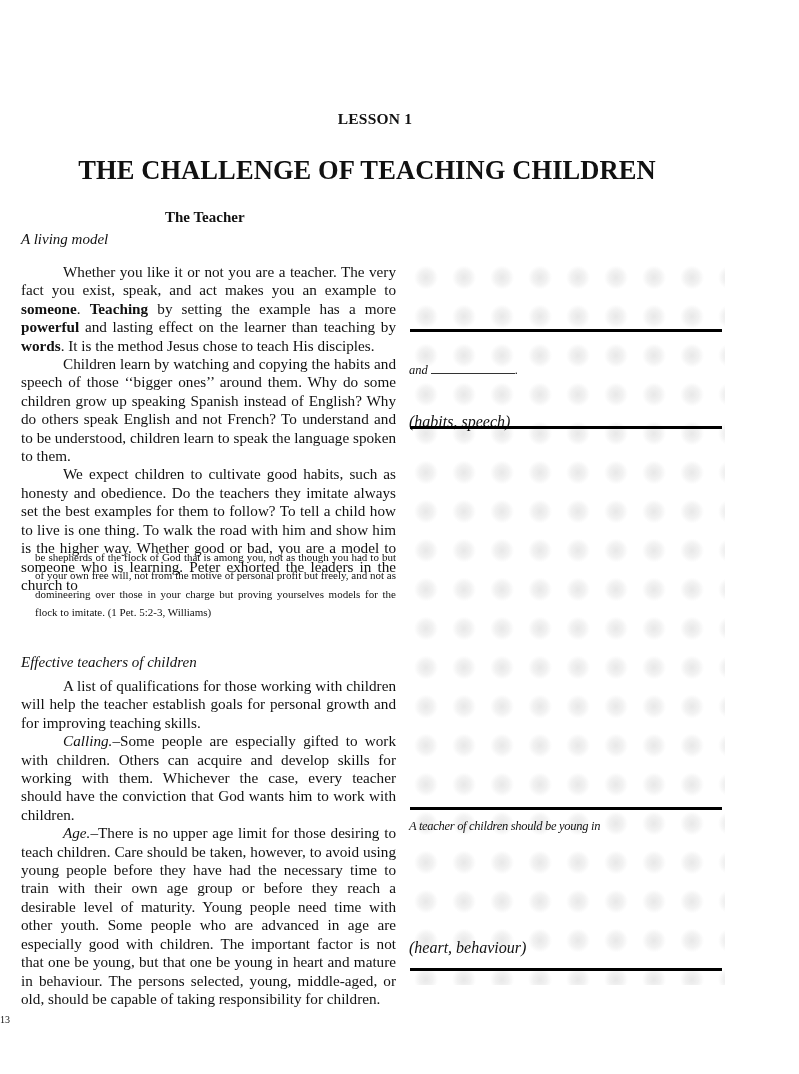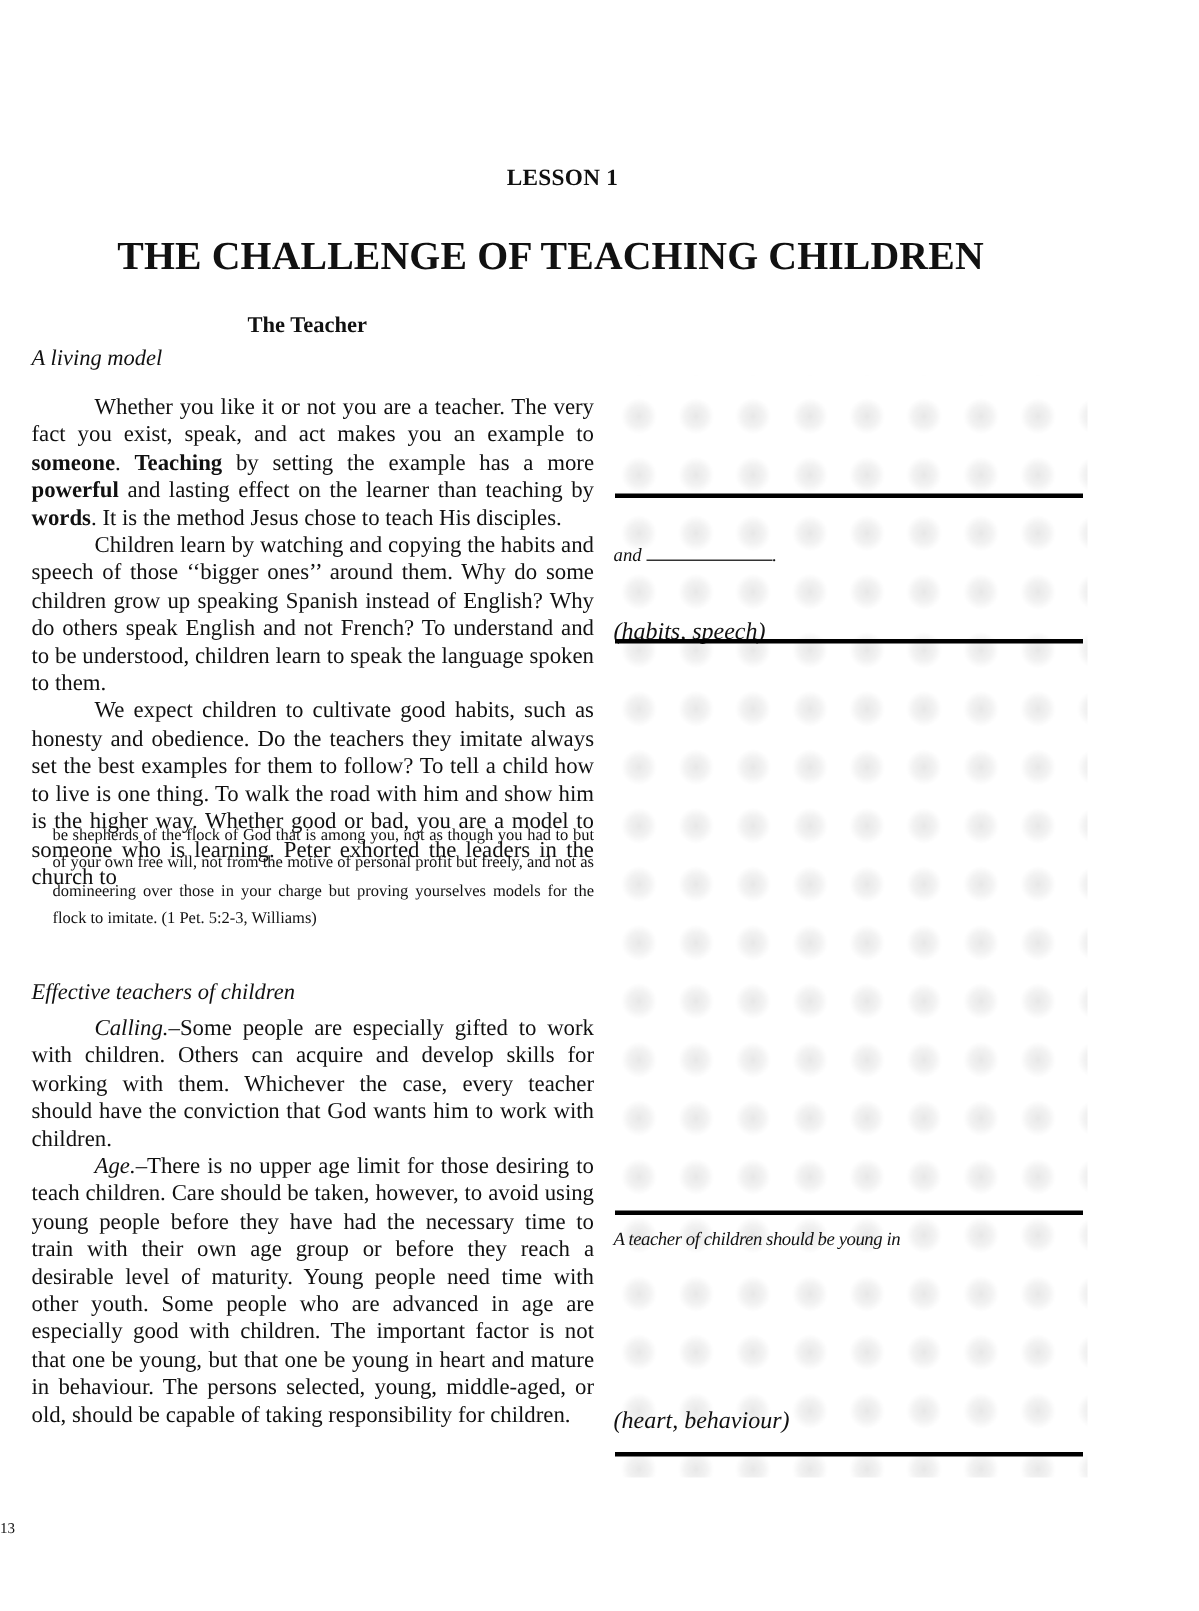--- a/index.html
+++ b/index.html
@@ -49,20 +49,21 @@
   <p><span>Whether you like it or not you are a teacher. The very fact you exist, speak, and act makes you an example to </span><span class="b">someone</span><span>. </span><span class="b">Teaching</span><span> by setting the example has a more </span><span class="b">powerful</span><span> and lasting effect on the learner than teaching by </span><span class="b">words</span><span>. It is the method Jesus chose to teach His disciples.</span></p>
   <p>Children learn by watching and copying the habits and speech of those ‘‘bigger ones’’ around them. Why do some children grow up speaking Spanish instead of English? Why do others speak English and not French? To understand and to be understood, children learn to speak the language spoken to them.</p>
   <p>We expect children to cultivate good habits, such as honesty and obedience. Do the teachers they imitate always set the best examples for them to follow? To tell a child how to live is one thing. To walk the road with him and show him is the higher way. Whether good or bad, you are a model to someone who is learning. Peter exhorted the leaders in the church to</p>
 </div>
 
 <div id="block-quote" class="abs serif">be shepherds of the flock of God that is among you, not as though you had to but of your own free will, not from the motive of personal profit but freely, and not as domineering over those in your charge but proving yourselves models for the flock to imitate. (1 Pet. 5:2-3, Williams)</div>
 
 <div id="subhead-effective" class="abs sans subhead">Effective teachers of children</div>
 
 <div id="block-2" class="abs serif body-col">
+  <p>A list of qualifications for those working with children will help the teacher establish goals for personal growth and for improving teaching skills.</p>
   <p><span class="it">Calling.</span><span>–Some people are especially gifted to work with children. Others can acquire and develop skills for working with them. Whichever the case, every teacher should have the conviction that God wants him to work with children.</span></p>
   <p><span class="it">Age.</span><span>–There is no upper age limit for those desiring to teach children. Care should be taken, however, to avoid using young people before they have had the necessary time to train with their own age group or before they reach a desirable level of maturity. Young people need time with other youth. Some people who are advanced in age are especially good with children. The important factor is not that one be young, but that one be young in heart and mature in behaviour. The persons selected, young, middle-aged, or old, should be capable of taking responsibility for children.</span></p>
 </div>
 
 <div id="margin-col" class="abs sans">
   <div class="dots"></div>
 
   <div class="rule" style="top:79px;"></div>
   <div class="note" style="top:113px;">
     <span>and</span>

